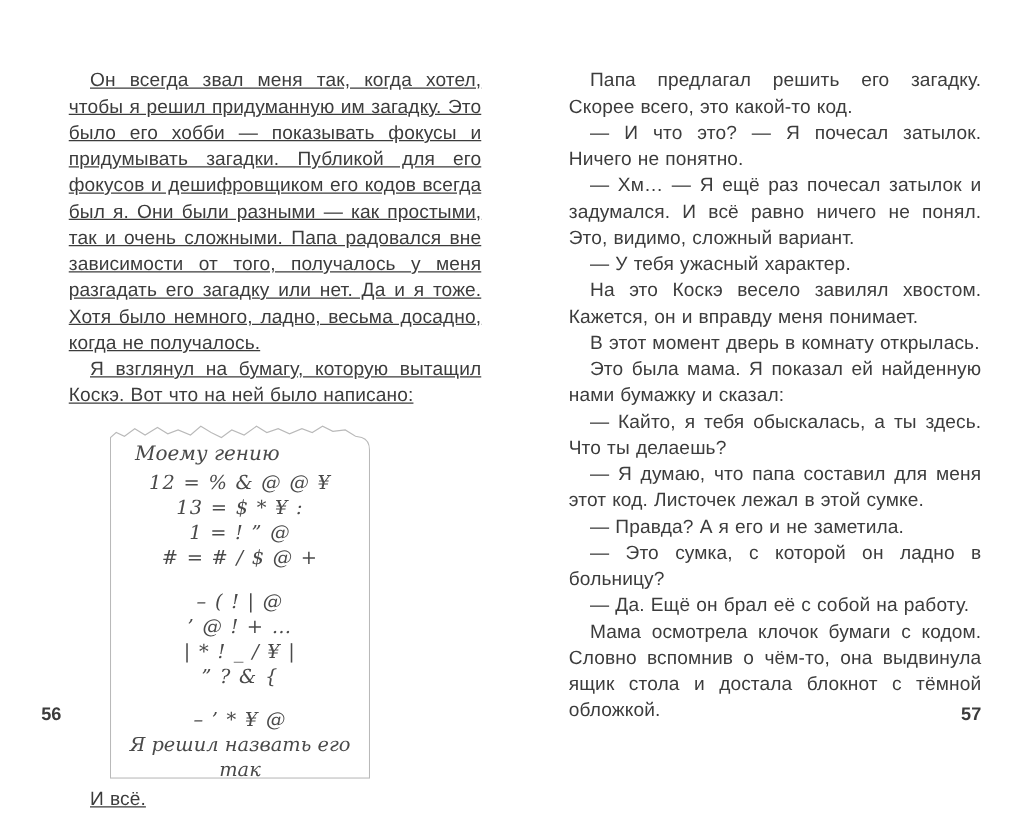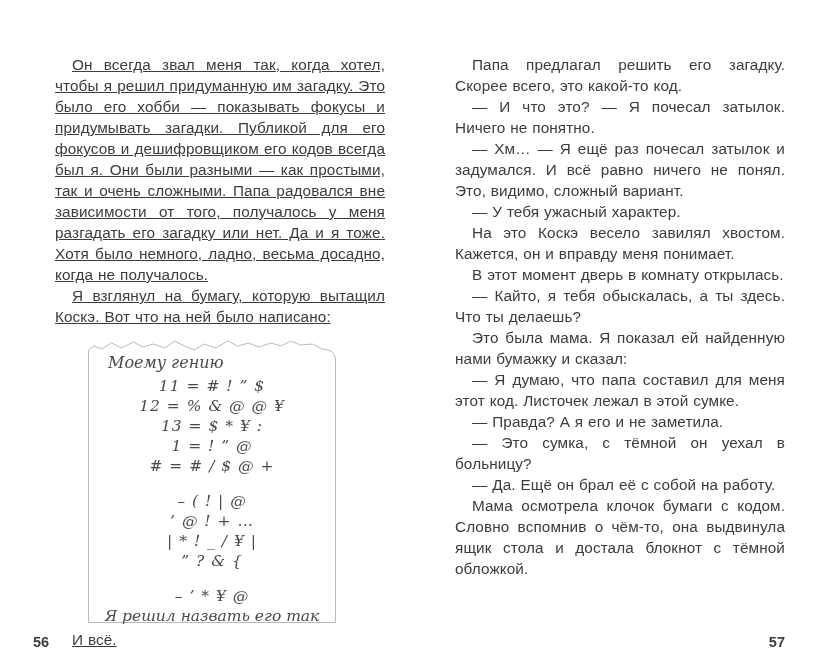--- a/index.html
+++ b/index.html
@@ -23,21 +23,21 @@
     font-size:15.3px;
     line-height:21px;
     text-align:justify;
     text-indent:17px;
     letter-spacing:0.1px;
     word-spacing:0.5px;
   }
   
   .note {
     margin:11px 0 6px 33px;
-    width:248px;
+    width:208px;
     height:285px;
     position:relative;
   }
   .note-edge {
     position:absolute;
     left:0; top:0;
     width:100%; height:100%;
   }
   .note-content {
     position:absolute;
@@ -54,21 +54,21 @@
     text-align:left;
     padding-left:20px;
     margin-bottom:3px;
     font-size:16px;
   }
   .note-line { letter-spacing:1px; }
   .note-gap  { height:15px; }
   .note-closing { margin-top:0; font-size:15.5px; }
   .page-number {
     position:absolute;
-    top:634px;
+    top:564px;
     font-size:14.5px;
     font-weight:bold;
     color:#3c3c3c;
   }
   .page-number-left  { left:33px; }
   .page-number-right { right:35px; text-align:center; }
 </style>
 </head>
 <body>
 
@@ -82,21 +82,20 @@
       <svg class="note-edge" viewBox="0 0 252 285" preserveAspectRatio="none" aria-hidden="true">
         <path d="M 0.5 284.5 L 0.5 12
                  L 6 8 L 14 11 L 24 5 L 34 10 L 46 4 L 56 9 L 66 6 L 78 10
                  L 88 3 L 98 8 L 108 12 L 118 6 L 130 10 L 142 3 L 152 8
                  L 163 5 L 174 9 L 186 5 L 196 8 L 206 3 L 216 7 L 228 6
                  L 238 11 L 244 12 Q 251.5 14 251.5 22
                  L 251.5 284.5 Z" fill="#ffffff" stroke="#b9b9b9" stroke-width="1"></path>
       </svg>
       <div class="note-content">
         <div class="note-dedication">Моему гению</div>
-        <div class="note-line">11 = # ! ” $</div>
         <div class="note-line">12 = % &amp; @ @ ¥</div>
         <div class="note-line">13 = $ * ¥ :</div>
         <div class="note-line">1 = ! ” @</div>
         <div class="note-line"># = # / $ @ +</div>
         <div class="note-gap"></div>
         <div class="note-line">– ( ! | @</div>
         <div class="note-line">’ @ ! + …</div>
         <div class="note-line">| * ! _ / ¥ |</div>
         <div class="note-line">” ? &amp; {</div>
         <div class="note-gap"></div>
@@ -108,25 +107,25 @@
     <p class="para">И всё.</p>
   </section>
 
   <section class="page page-right">
     <p class="para">Папа предлагал решить его загадку. Скорее всего, это какой-то код.</p>
     <p class="para">— И что это? — Я почесал затылок. Ничего не понятно.</p>
     <p class="para">— Хм… — Я ещё раз почесал затылок и задумался. И всё равно ничего не понял. Это, видимо, сложный вариант.</p>
     <p class="para">— У тебя ужасный характер.</p>
     <p class="para">На это Коскэ весело завилял хвостом. Кажется, он и вправду меня понимает.</p>
     <p class="para">В этот момент дверь в комнату открылась.</p>
+    <p class="para">Это была мама. Я показал ей найденную нами бумажку и сказал:</p>
     <p class="para">— Кайто, я тебя обыскалась, а ты здесь. Что ты делаешь?</p>
-    <p class="para">Это была мама. Я показал ей найденную нами бумажку и сказал:</p>
     <p class="para">— Я думаю, что папа составил для меня этот код. Листочек лежал в этой сумке.</p>
     <p class="para">— Правда? А я его и не заметила.</p>
-    <p class="para">— Это сумка, с тёмной он уехал в больницу?</p>
+    <p class="para">— Это сумка, с которой он ладно в больницу?</p>
     <p class="para">— Да. Ещё он брал её с собой на работу.</p>
     <p class="para">Мама осмотрела клочок бумаги с кодом. Словно вспомнив о чём-то, она выдвинула ящик стола и достала блокнот с тёмной обложкой.</p>
   </section>
 
   <div class="page-number page-number-left">56</div>
   <div class="page-number page-number-right">57</div>
 
 </div>
 
 </body></html>

